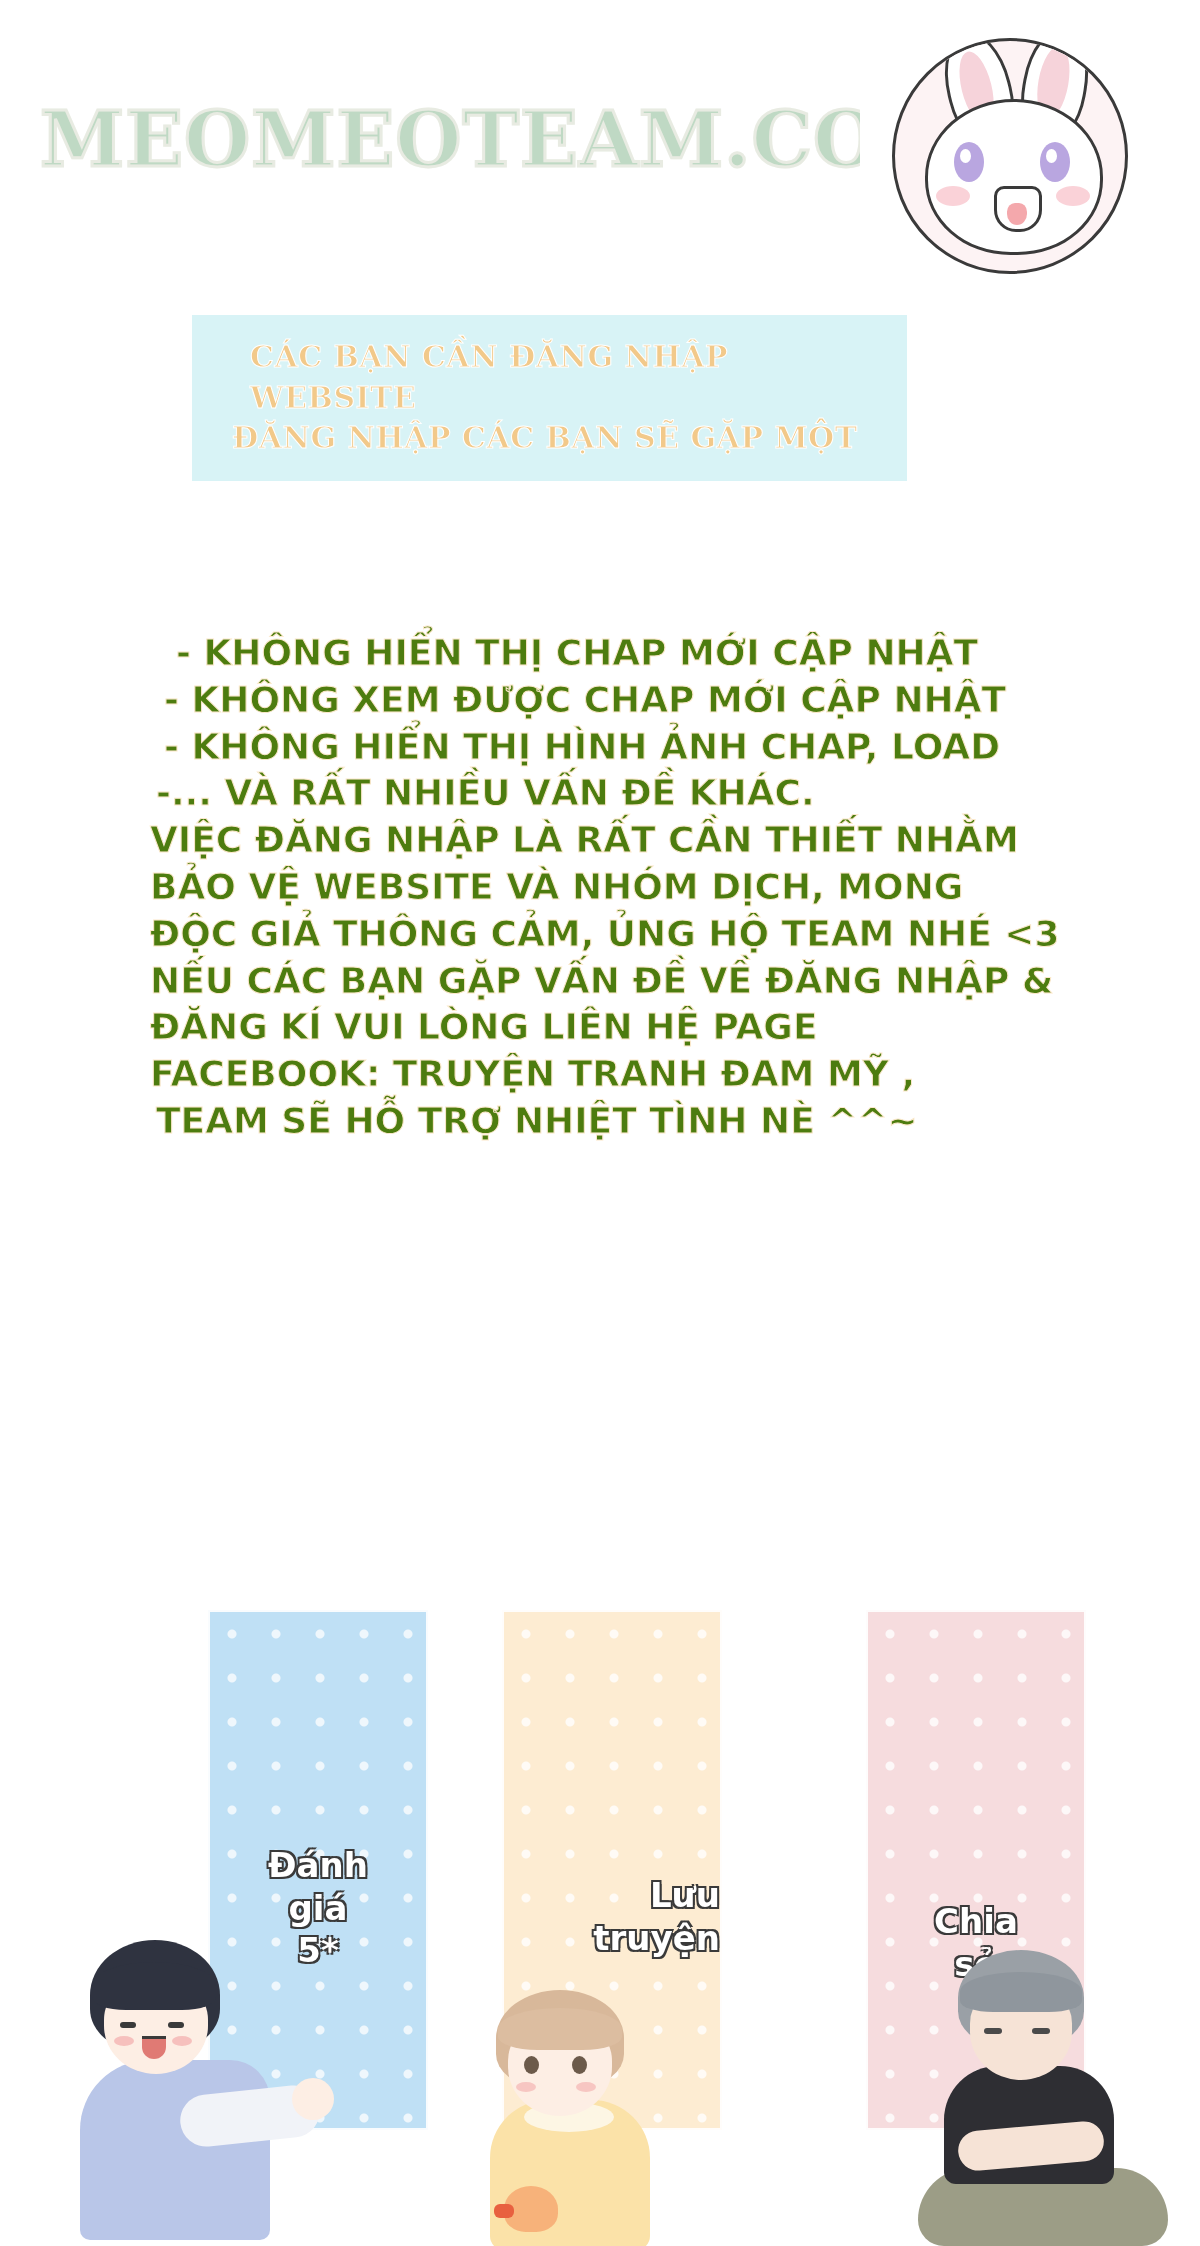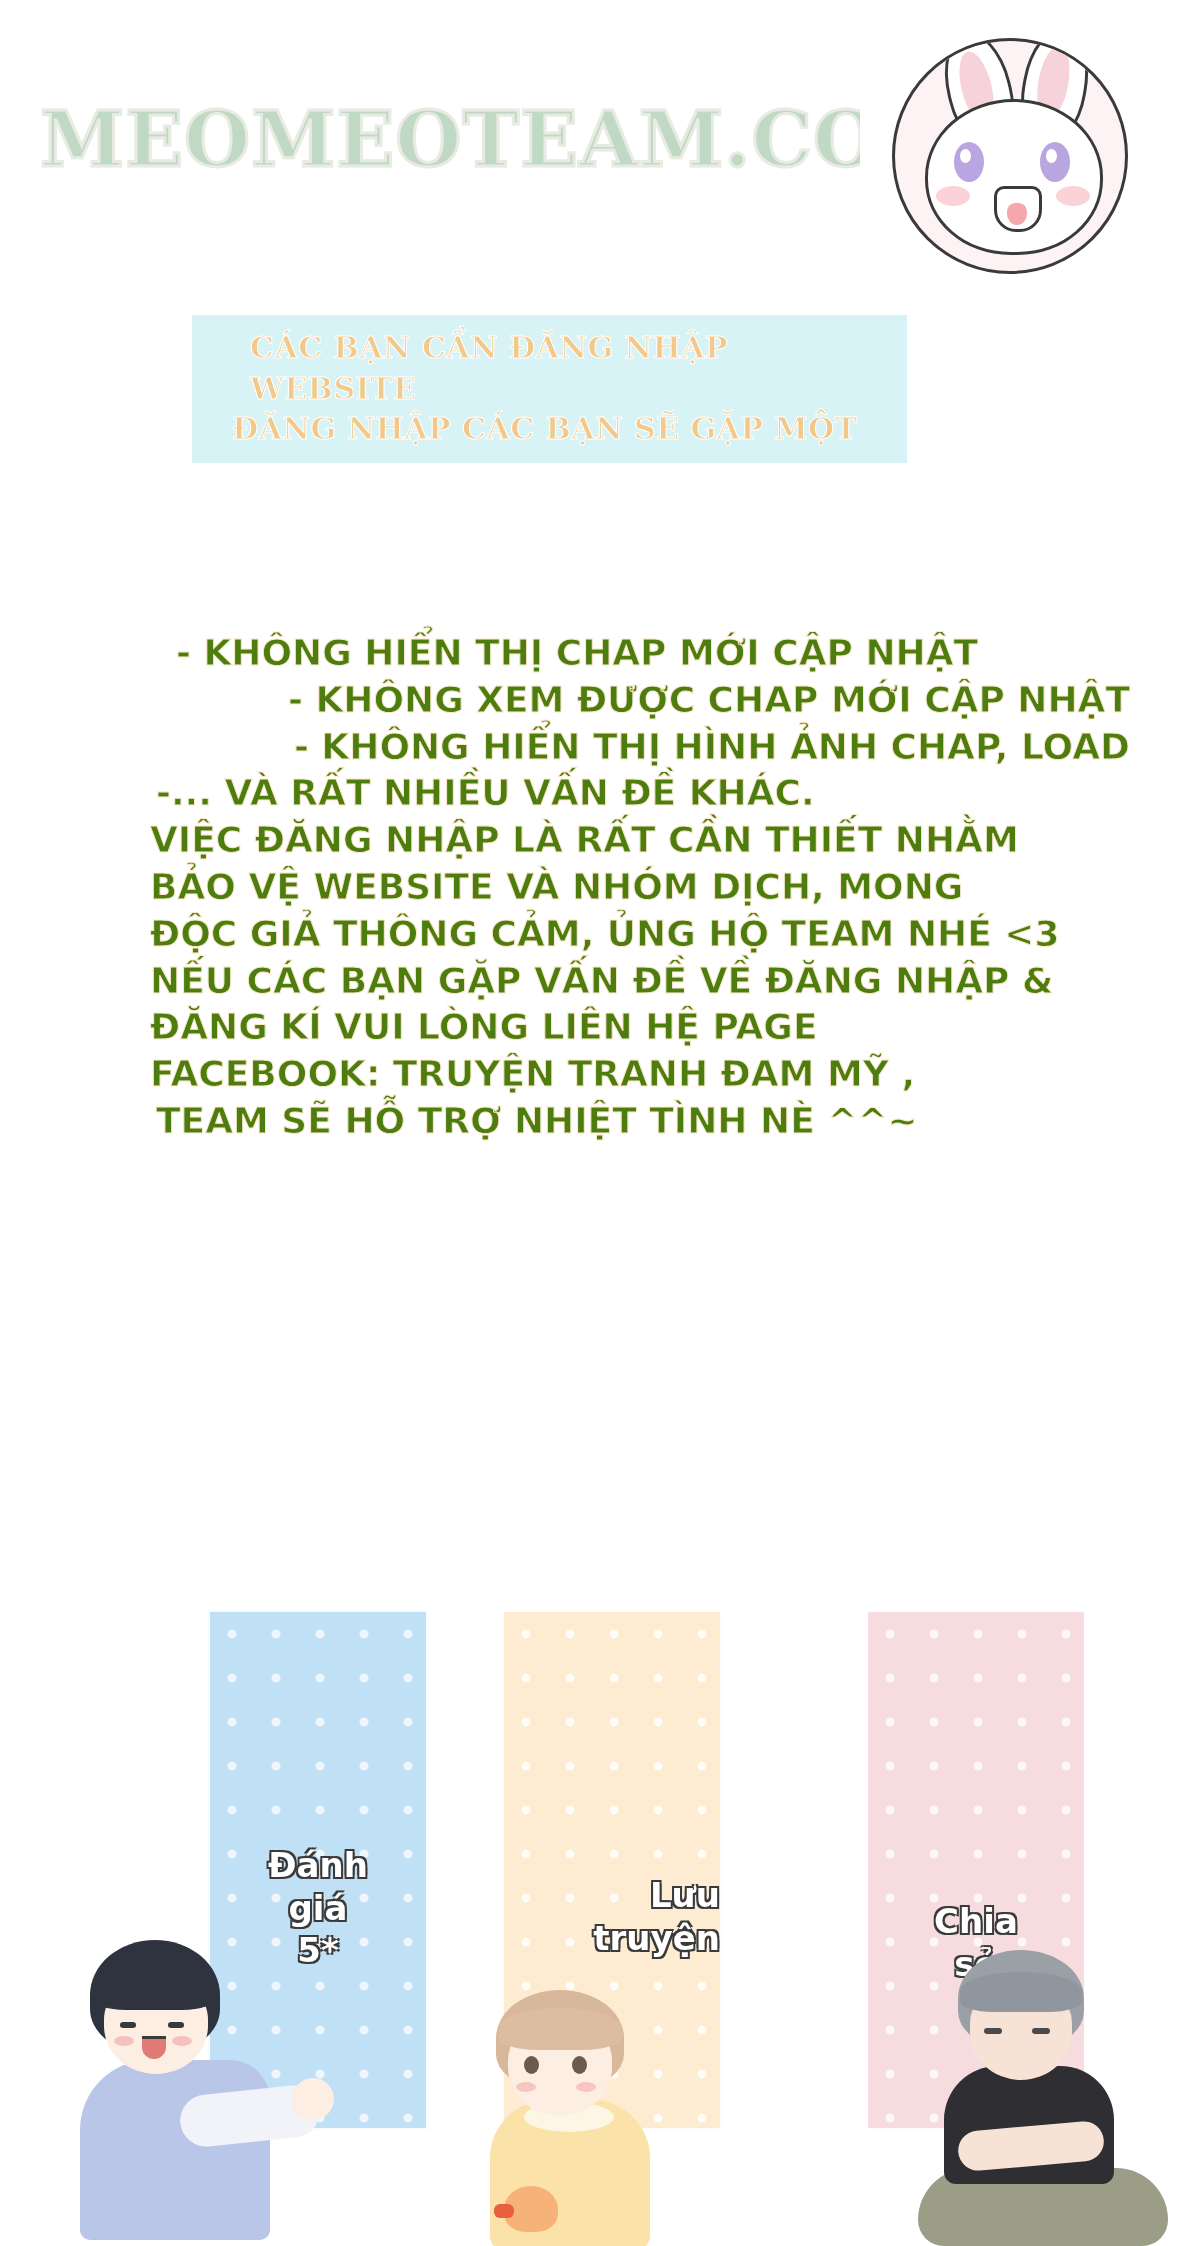--- a/index.html
+++ b/index.html
@@ -122,21 +122,21 @@
     background: #f4a8ac;
     border-radius: 40% 40% 50% 50%;
   }
 
   
   .notice {
     position: absolute;
     left: 192px;
     top: 315px;
     width: 715px;
-    height: 148px;
+    height: 166px;
     background: #d8f3f6;
     display: flex;
     flex-direction: column;
     justify-content: center;
     padding: 6px 14px 6px 40px;
     box-sizing: border-box;
   }
   .notice-line {
     font-family: "DejaVu Serif", serif;
     font-size: 30px;
@@ -160,21 +160,21 @@
     font-family: "DejaVu Sans", sans-serif;
     font-size: 36px;
     font-weight: bold;
     color: #4d7c0f;
     -webkit-text-stroke: 1px #fbe8cb;
     line-height: 1.30;
     white-space: nowrap;
     text-transform: uppercase;
   }
   .bt-line.ind1 { padding-left: 26px; }
-  .bt-line.ind2 { padding-left: 14px; text-align: right; }
+  .bt-line.ind2 { padding-left: 14px; }
   .bt-line.ind3 { padding-left: 6px; }
   .bt-line.ind0 { padding-left: 0px; }
 
   
   .panels {
     position: absolute;
     left: 0;
     top: 1610px;
     width: 1200px;
     height: 636px;

